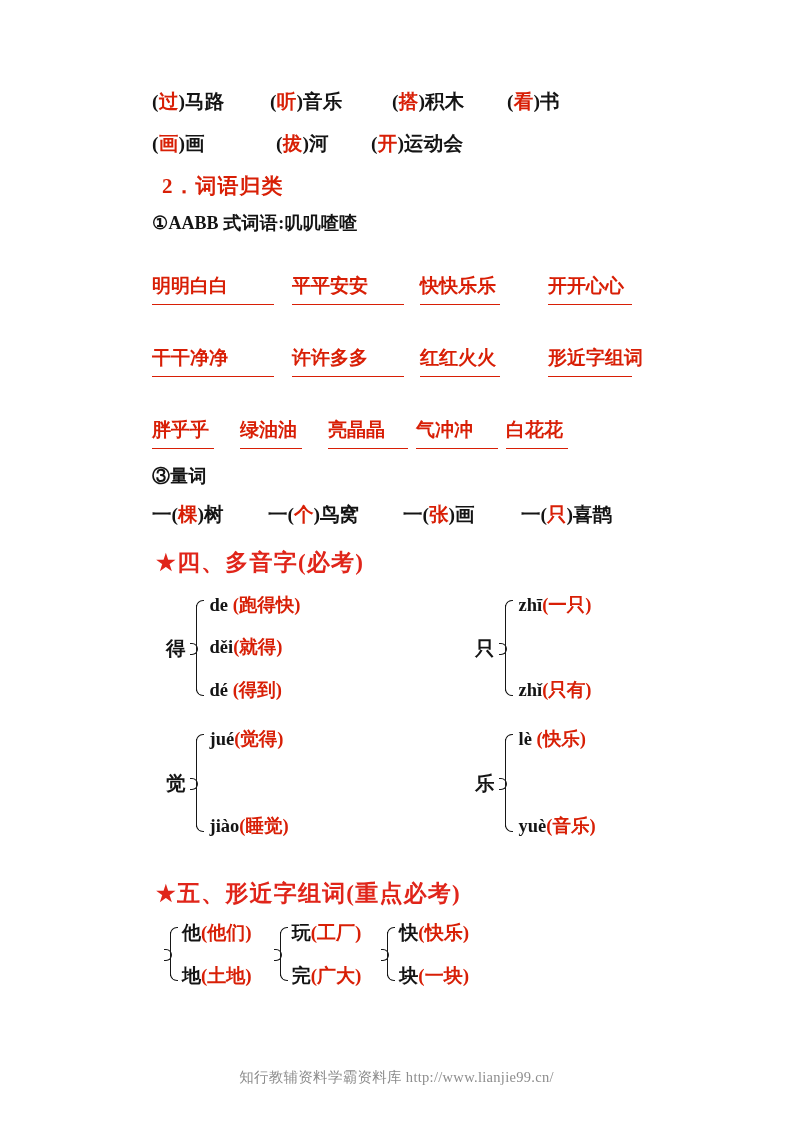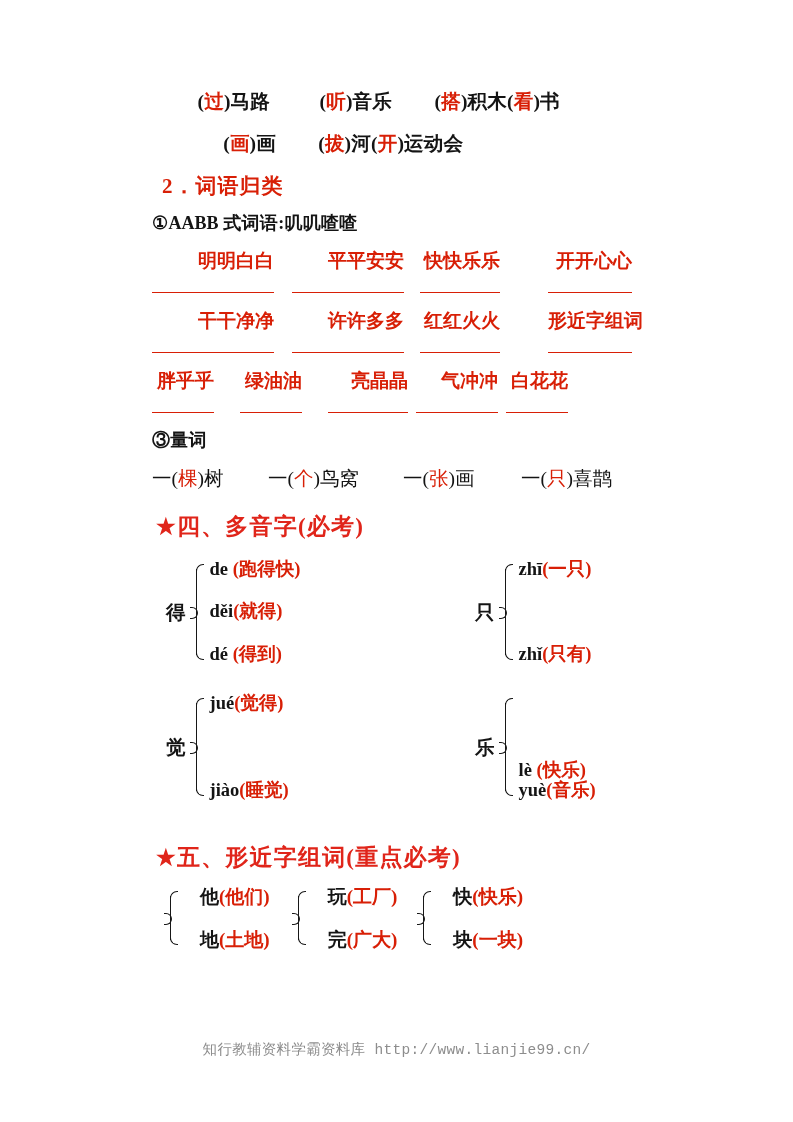--- a/index.html
+++ b/index.html
@@ -34,21 +34,21 @@
 
   
   .phrase-row {
     display: flex;
     align-items: baseline;
     font-size: 19.5px;
     letter-spacing: 0.2px;
     margin-bottom: 15px;
     font-weight: 600;
   }
-  .phrase-row .cell { white-space: nowrap; text-align: right; }
+  .phrase-row .cell { white-space: nowrap; }
 
   
   .sec-num-head {
     color: #d81f06;
     font-size: 21px;
     font-weight: 700;
     margin: 14px 0 11px 10px;
     letter-spacing: 1px;
   }
   .sec-star-head {
@@ -77,31 +77,32 @@
   .word-row {
     display: flex;
     align-items: baseline;
     margin-bottom: 15px;
     font-size: 19px;
     font-weight: 700;
     color: #d81f06;
   }
   .word-row .w {
     border-bottom: 1.6px solid #d81f06;
-    padding-bottom: 18px;
+    padding-bottom: 5px;
     white-space: nowrap;
-    text-align: right;
+    text-align: left;
+    margin-top: 25px;
   }
 
   
   .mw-row {
     display: flex;
     align-items: baseline;
     font-size: 19.5px;
-    font-weight: 400;
+    font-weight: 700;
     margin-bottom: 6px;
   }
   .mw-row .cell { white-space: nowrap; }
 
   
   .brace-block {
     position: relative;
     display: flex;
     align-items: center;
   }
@@ -185,42 +186,41 @@
   
   .xjz-row {
     display: flex;
     align-items: flex-start;
     margin-top: 2px;
   }
   .xjz-group {
     display: flex;
     align-items: stretch;
     height: 62px;
-    gap: 18px;
   }
   .xjz-group .brace-items { justify-content: space-between; padding-left: 5px; }
   .xjz-item {
     font-size: 19px;
     font-weight: 600;
     white-space: nowrap;
     line-height: 1;
   }
   .xjz-item .ch { color: #141414; }
   .xjz-item .ex { color: #d81f06; font-weight: 700; }
 
   
   .footer {
     position: absolute;
     left: 0;
-    top: 1040px;
+    top: 1068px;
     width: 793px;
     text-align: center;
     font-size: 14.5px;
     color: #8d8d8d;
-    font-family: Liberation Mono, monospace;
+    font-family: Liberation Serif, serif;
     letter-spacing: 0.3px;
   }
 </style>
 </head>
 <body>
 
 <div class="page">
   <div class="content">
 
     <div>
@@ -323,21 +323,21 @@
       </div>
 
       <div class="poly-cell" style="left:323px; top:138px;">
         <div class="brace-block" style="height:106px;">
           <span class="brace-head">乐</span>
           <span class="brace">
               <i class="tip-top"></i>
               <i class="tip-mid"></i>
               <i class="tip-bot"></i>
             </span>
-          <span class="brace-items" style="height:106px;justify-content:flex-end;">
+          <span class="brace-items" style="height:106px;">
             <span class="brace-item"><span class="py">lè</span><span>&nbsp;</span><span class="ex">(快乐)</span></span>
             <span class="brace-item"><span class="py">yuè</span><span class="ex">(音乐)</span></span>
           </span>
         </div>
       </div>
 
     </div>
 
     <div class="sec-star-head" style="margin-top:24px"><span class="star">★</span><span>五、形近字组词(重点必考)</span></div>
 

